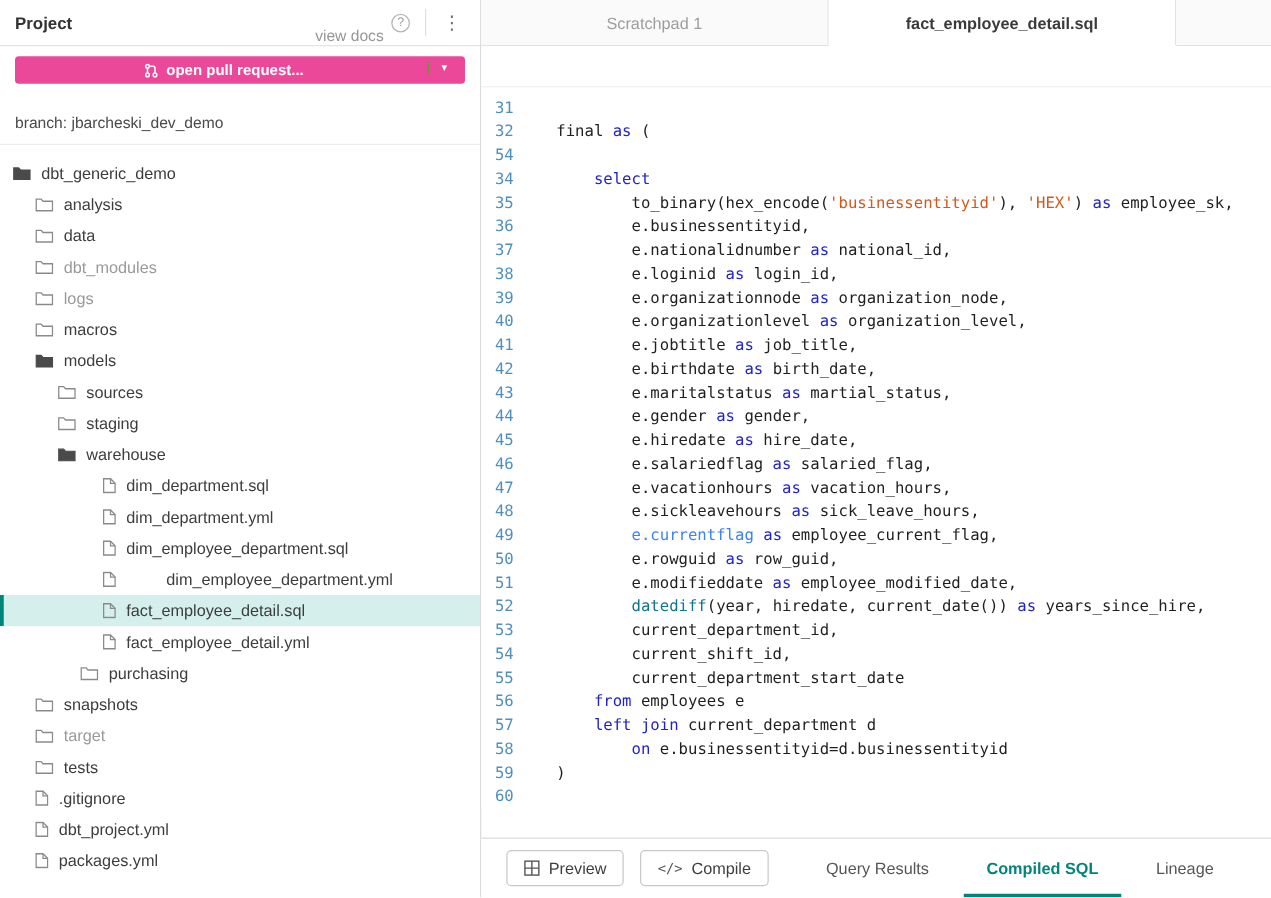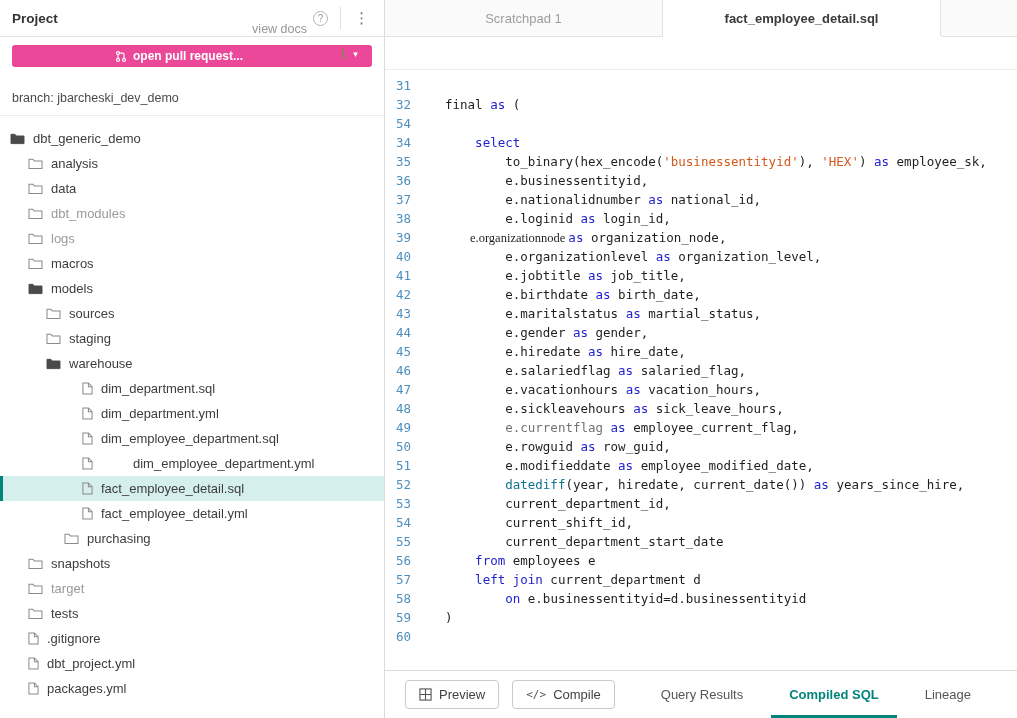--- a/index.html
+++ b/index.html
@@ -298,31 +298,31 @@
 
     <div class="editor">
         <div class="code-line"><span class="gutter">31</span><span class="code-text"></span></div>
         <div class="code-line"><span class="gutter">32</span><span class="code-text"><span style="color: rgb(31, 31, 31);">final </span><span style="color: rgb(34, 34, 204);">as</span><span style="color: rgb(31, 31, 31);"> (</span></span></div>
         <div class="code-line"><span class="gutter">54</span><span class="code-text"></span></div>
         <div class="code-line"><span class="gutter">34</span><span class="code-text"><span style="color: rgb(31, 31, 31);">    </span><span style="color: rgb(34, 34, 204);">select</span></span></div>
         <div class="code-line"><span class="gutter">35</span><span class="code-text"><span style="color: rgb(31, 31, 31);">        to_binary(hex_encode(</span><span style="color: rgb(212, 87, 27);">'businessentityid'</span><span style="color: rgb(31, 31, 31);">), </span><span style="color: rgb(212, 87, 27);">'HEX'</span><span style="color: rgb(31, 31, 31);">) </span><span style="color: rgb(34, 34, 204);">as</span><span style="color: rgb(31, 31, 31);"> employee_sk,</span></span></div>
         <div class="code-line"><span class="gutter">36</span><span class="code-text"><span style="color: rgb(31, 31, 31);">        e.businessentityid,</span></span></div>
         <div class="code-line"><span class="gutter">37</span><span class="code-text"><span style="color: rgb(31, 31, 31);">        e.nationalidnumber </span><span style="color: rgb(34, 34, 204);">as</span><span style="color: rgb(31, 31, 31);"> national_id,</span></span></div>
         <div class="code-line"><span class="gutter">38</span><span class="code-text"><span style="color: rgb(31, 31, 31);">        e.loginid </span><span style="color: rgb(34, 34, 204);">as</span><span style="color: rgb(31, 31, 31);"> login_id,</span></span></div>
-        <div class="code-line"><span class="gutter">39</span><span class="code-text"><span style="color: rgb(31, 31, 31); font-family: Liberation Serif, serif;">        e.organizationnode </span><span style="color: rgb(34, 34, 204);">as</span><span style="color: rgb(31, 31, 31);"> organization_node,</span></span></div>
+        <div class="code-line"><span class="gutter">39</span><span class="code-text"><span style="color: rgb(31, 31, 31);">        e.organizationnode </span><span style="color: rgb(34, 34, 204);">as</span><span style="color: rgb(31, 31, 31);"> organization_node,</span></span></div>
         <div class="code-line"><span class="gutter">40</span><span class="code-text"><span style="color: rgb(31, 31, 31);">        e.organizationlevel </span><span style="color: rgb(34, 34, 204);">as</span><span style="color: rgb(31, 31, 31);"> organization_level,</span></span></div>
         <div class="code-line"><span class="gutter">41</span><span class="code-text"><span style="color: rgb(31, 31, 31);">        e.jobtitle </span><span style="color: rgb(34, 34, 204);">as</span><span style="color: rgb(31, 31, 31);"> job_title,</span></span></div>
         <div class="code-line"><span class="gutter">42</span><span class="code-text"><span style="color: rgb(31, 31, 31);">        e.birthdate </span><span style="color: rgb(34, 34, 204);">as</span><span style="color: rgb(31, 31, 31);"> birth_date,</span></span></div>
         <div class="code-line"><span class="gutter">43</span><span class="code-text"><span style="color: rgb(31, 31, 31);">        e.maritalstatus </span><span style="color: rgb(34, 34, 204);">as</span><span style="color: rgb(31, 31, 31);"> martial_status,</span></span></div>
         <div class="code-line"><span class="gutter">44</span><span class="code-text"><span style="color: rgb(31, 31, 31);">        e.gender </span><span style="color: rgb(34, 34, 204);">as</span><span style="color: rgb(31, 31, 31);"> gender,</span></span></div>
         <div class="code-line"><span class="gutter">45</span><span class="code-text"><span style="color: rgb(31, 31, 31);">        e.hiredate </span><span style="color: rgb(34, 34, 204);">as</span><span style="color: rgb(31, 31, 31);"> hire_date,</span></span></div>
         <div class="code-line"><span class="gutter">46</span><span class="code-text"><span style="color: rgb(31, 31, 31);">        e.salariedflag </span><span style="color: rgb(34, 34, 204);">as</span><span style="color: rgb(31, 31, 31);"> salaried_flag,</span></span></div>
         <div class="code-line"><span class="gutter">47</span><span class="code-text"><span style="color: rgb(31, 31, 31);">        e.vacationhours </span><span style="color: rgb(34, 34, 204);">as</span><span style="color: rgb(31, 31, 31);"> vacation_hours,</span></span></div>
         <div class="code-line"><span class="gutter">48</span><span class="code-text"><span style="color: rgb(31, 31, 31);">        e.sickleavehours </span><span style="color: rgb(34, 34, 204);">as</span><span style="color: rgb(31, 31, 31);"> sick_leave_hours,</span></span></div>
-        <div class="code-line"><span class="gutter">49</span><span class="code-text"><span style="color: #737373;">        e.currentflag </span><span style="color: rgb(34, 34, 204);">as</span><span style="color: rgb(31, 31, 31);"> employee_current_flag,</span></span></div>
+        <div class="code-line"><span class="gutter">49</span><span class="code-text"><span style="color: #3b82f6;">        e.currentflag </span><span style="color: rgb(34, 34, 204);">as</span><span style="color: rgb(31, 31, 31);"> employee_current_flag,</span></span></div>
         <div class="code-line"><span class="gutter">50</span><span class="code-text"><span style="color: rgb(31, 31, 31);">        e.rowguid </span><span style="color: rgb(34, 34, 204);">as</span><span style="color: rgb(31, 31, 31);"> row_guid,</span></span></div>
         <div class="code-line"><span class="gutter">51</span><span class="code-text"><span style="color: rgb(31, 31, 31);">        e.modifieddate </span><span style="color: rgb(34, 34, 204);">as</span><span style="color: rgb(31, 31, 31);"> employee_modified_date,</span></span></div>
         <div class="code-line"><span class="gutter">52</span><span class="code-text"><span style="color: rgb(31, 31, 31);">        </span><span style="color: rgb(14, 116, 144);">datediff</span><span style="color: rgb(31, 31, 31);">(year, hiredate, current_date()) </span><span style="color: rgb(34, 34, 204);">as</span><span style="color: rgb(31, 31, 31);"> years_since_hire,</span></span></div>
         <div class="code-line"><span class="gutter">53</span><span class="code-text"><span style="color: rgb(31, 31, 31);">        current_department_id,</span></span></div>
         <div class="code-line"><span class="gutter">54</span><span class="code-text"><span style="color: rgb(31, 31, 31);">        current_shift_id,</span></span></div>
         <div class="code-line"><span class="gutter">55</span><span class="code-text"><span style="color: rgb(31, 31, 31);">        current_department_start_date</span></span></div>
         <div class="code-line"><span class="gutter">56</span><span class="code-text"><span style="color: rgb(31, 31, 31);">    </span><span style="color: rgb(34, 34, 204);">from</span><span style="color: rgb(31, 31, 31);"> employees e</span></span></div>
         <div class="code-line"><span class="gutter">57</span><span class="code-text"><span style="color: rgb(31, 31, 31);">    </span><span style="color: rgb(34, 34, 204);">left join</span><span style="color: rgb(31, 31, 31);"> current_department d</span></span></div>
         <div class="code-line"><span class="gutter">58</span><span class="code-text"><span style="color: rgb(31, 31, 31);">        </span><span style="color: rgb(34, 34, 204);">on</span><span style="color: rgb(31, 31, 31);"> e.businessentityid=d.businessentityid</span></span></div>
         <div class="code-line"><span class="gutter">59</span><span class="code-text"><span style="color: rgb(31, 31, 31);">)</span></span></div>

